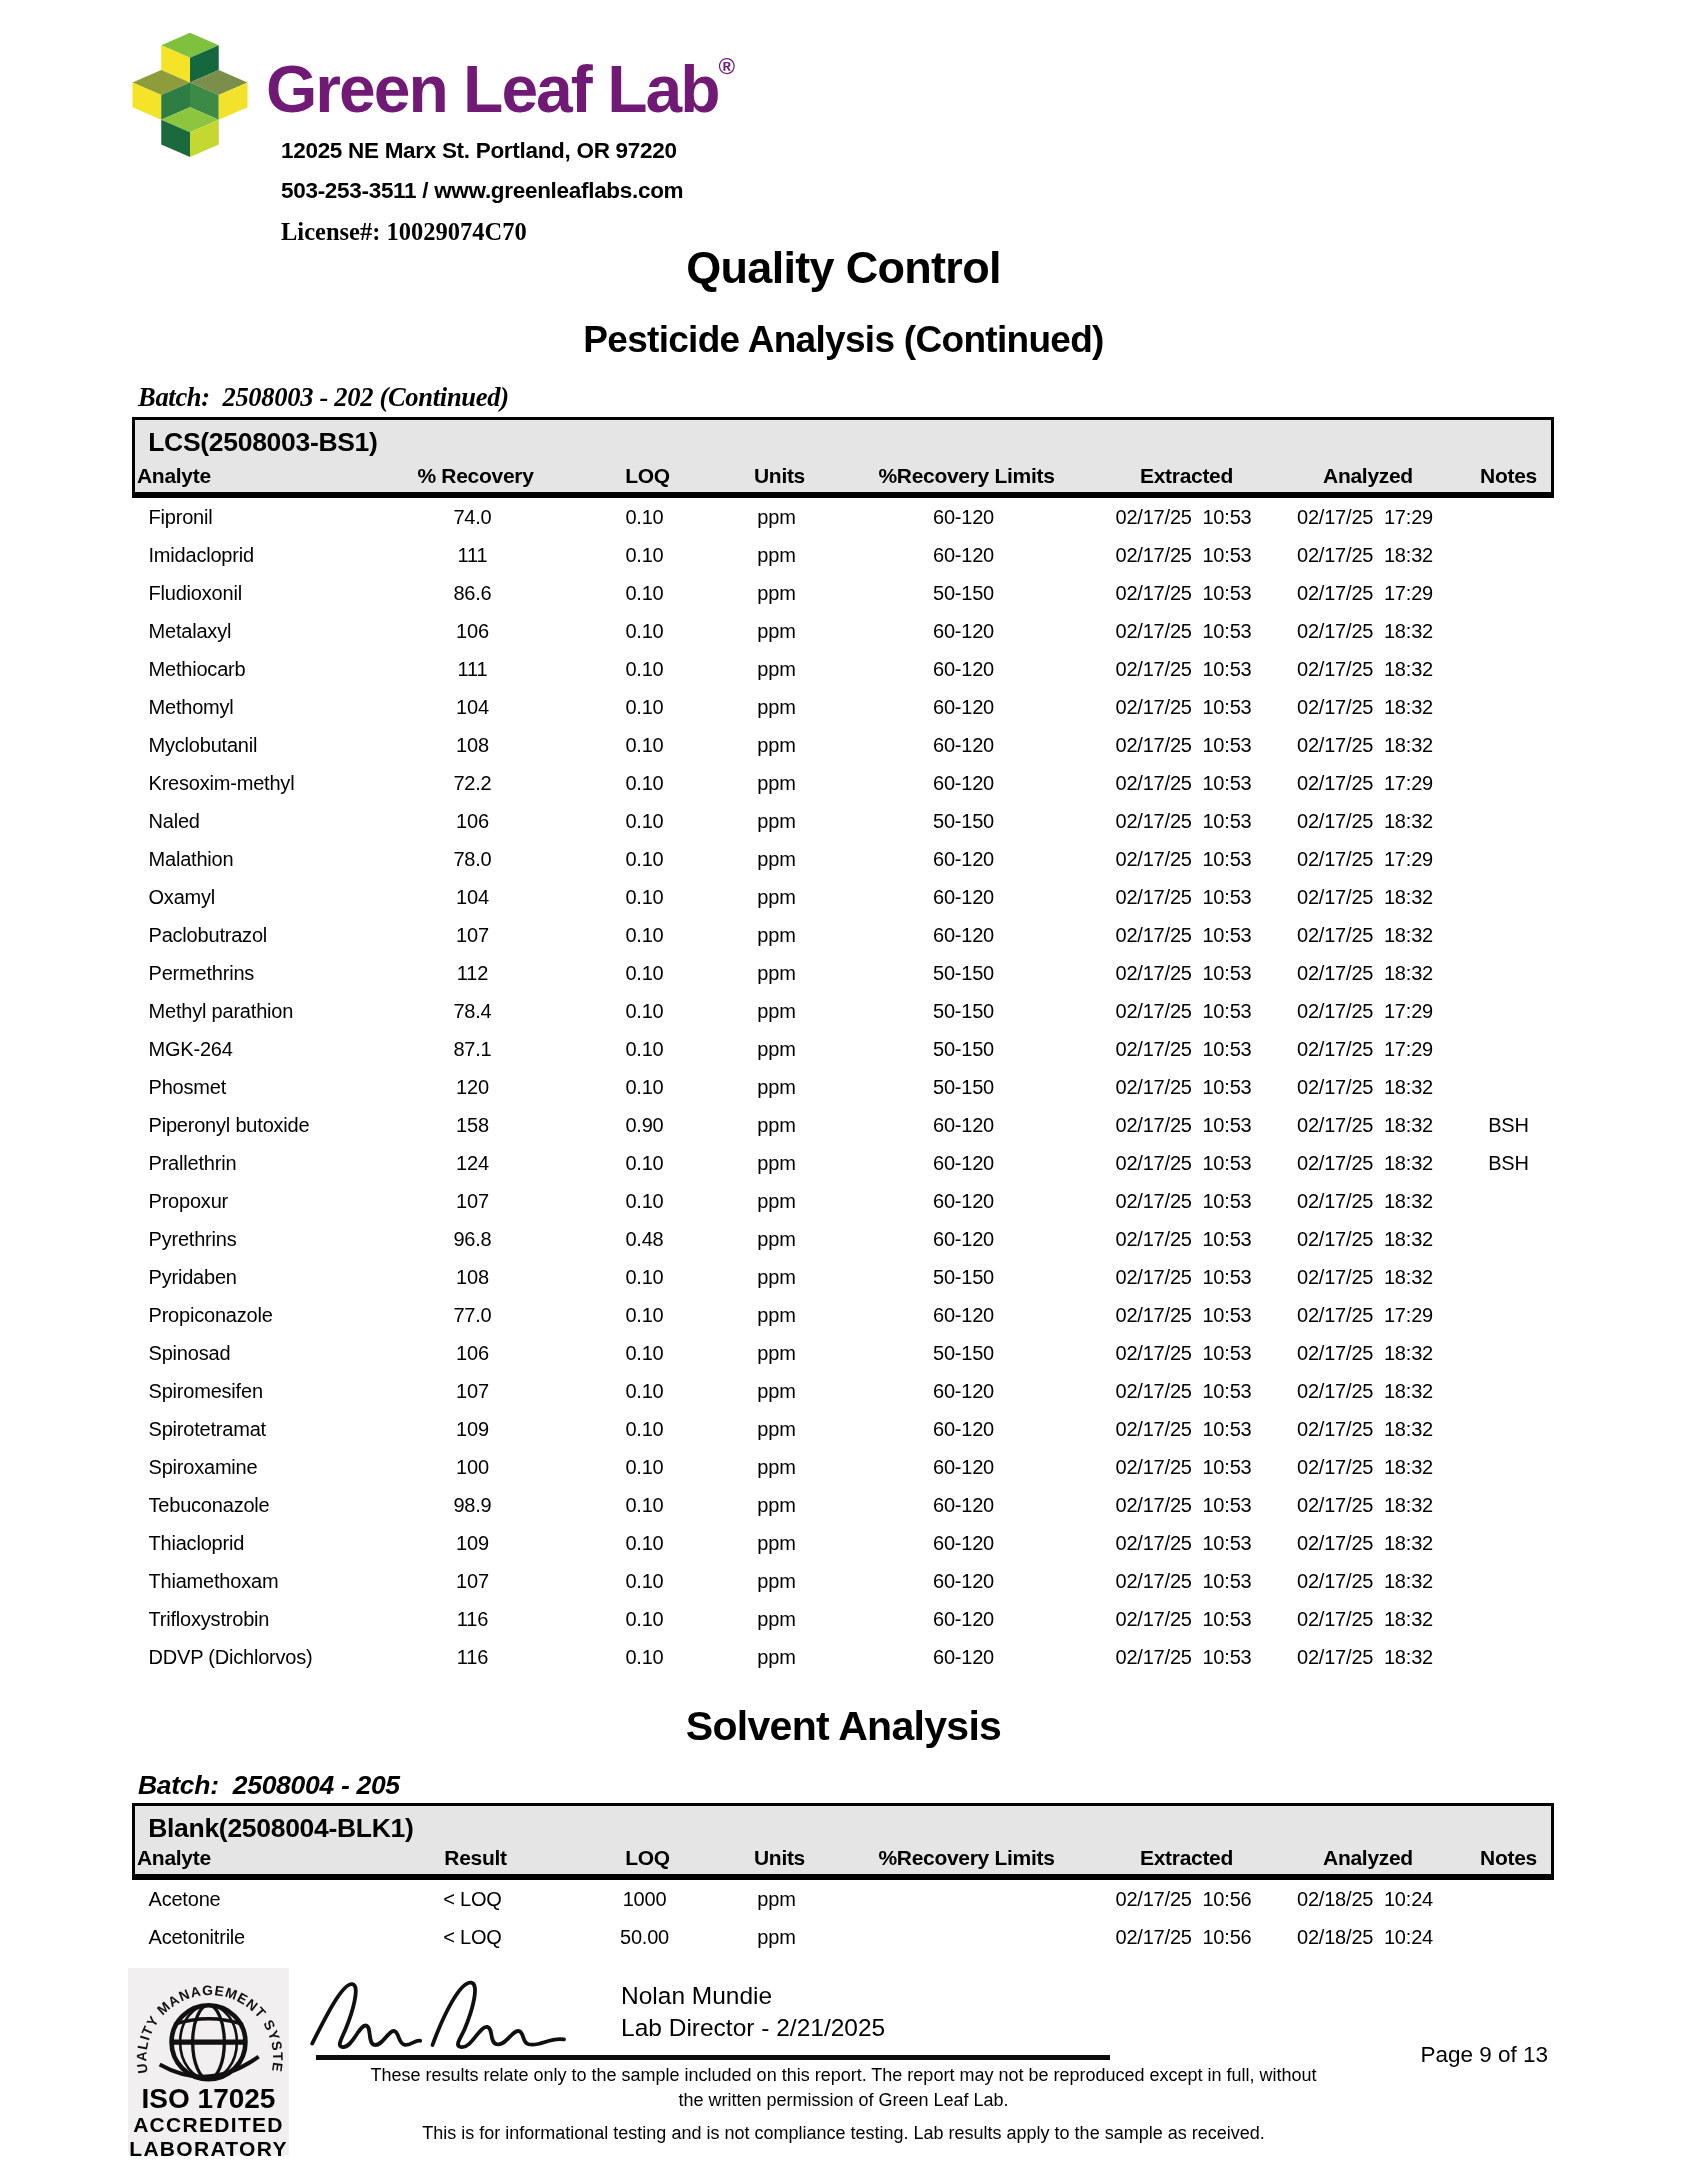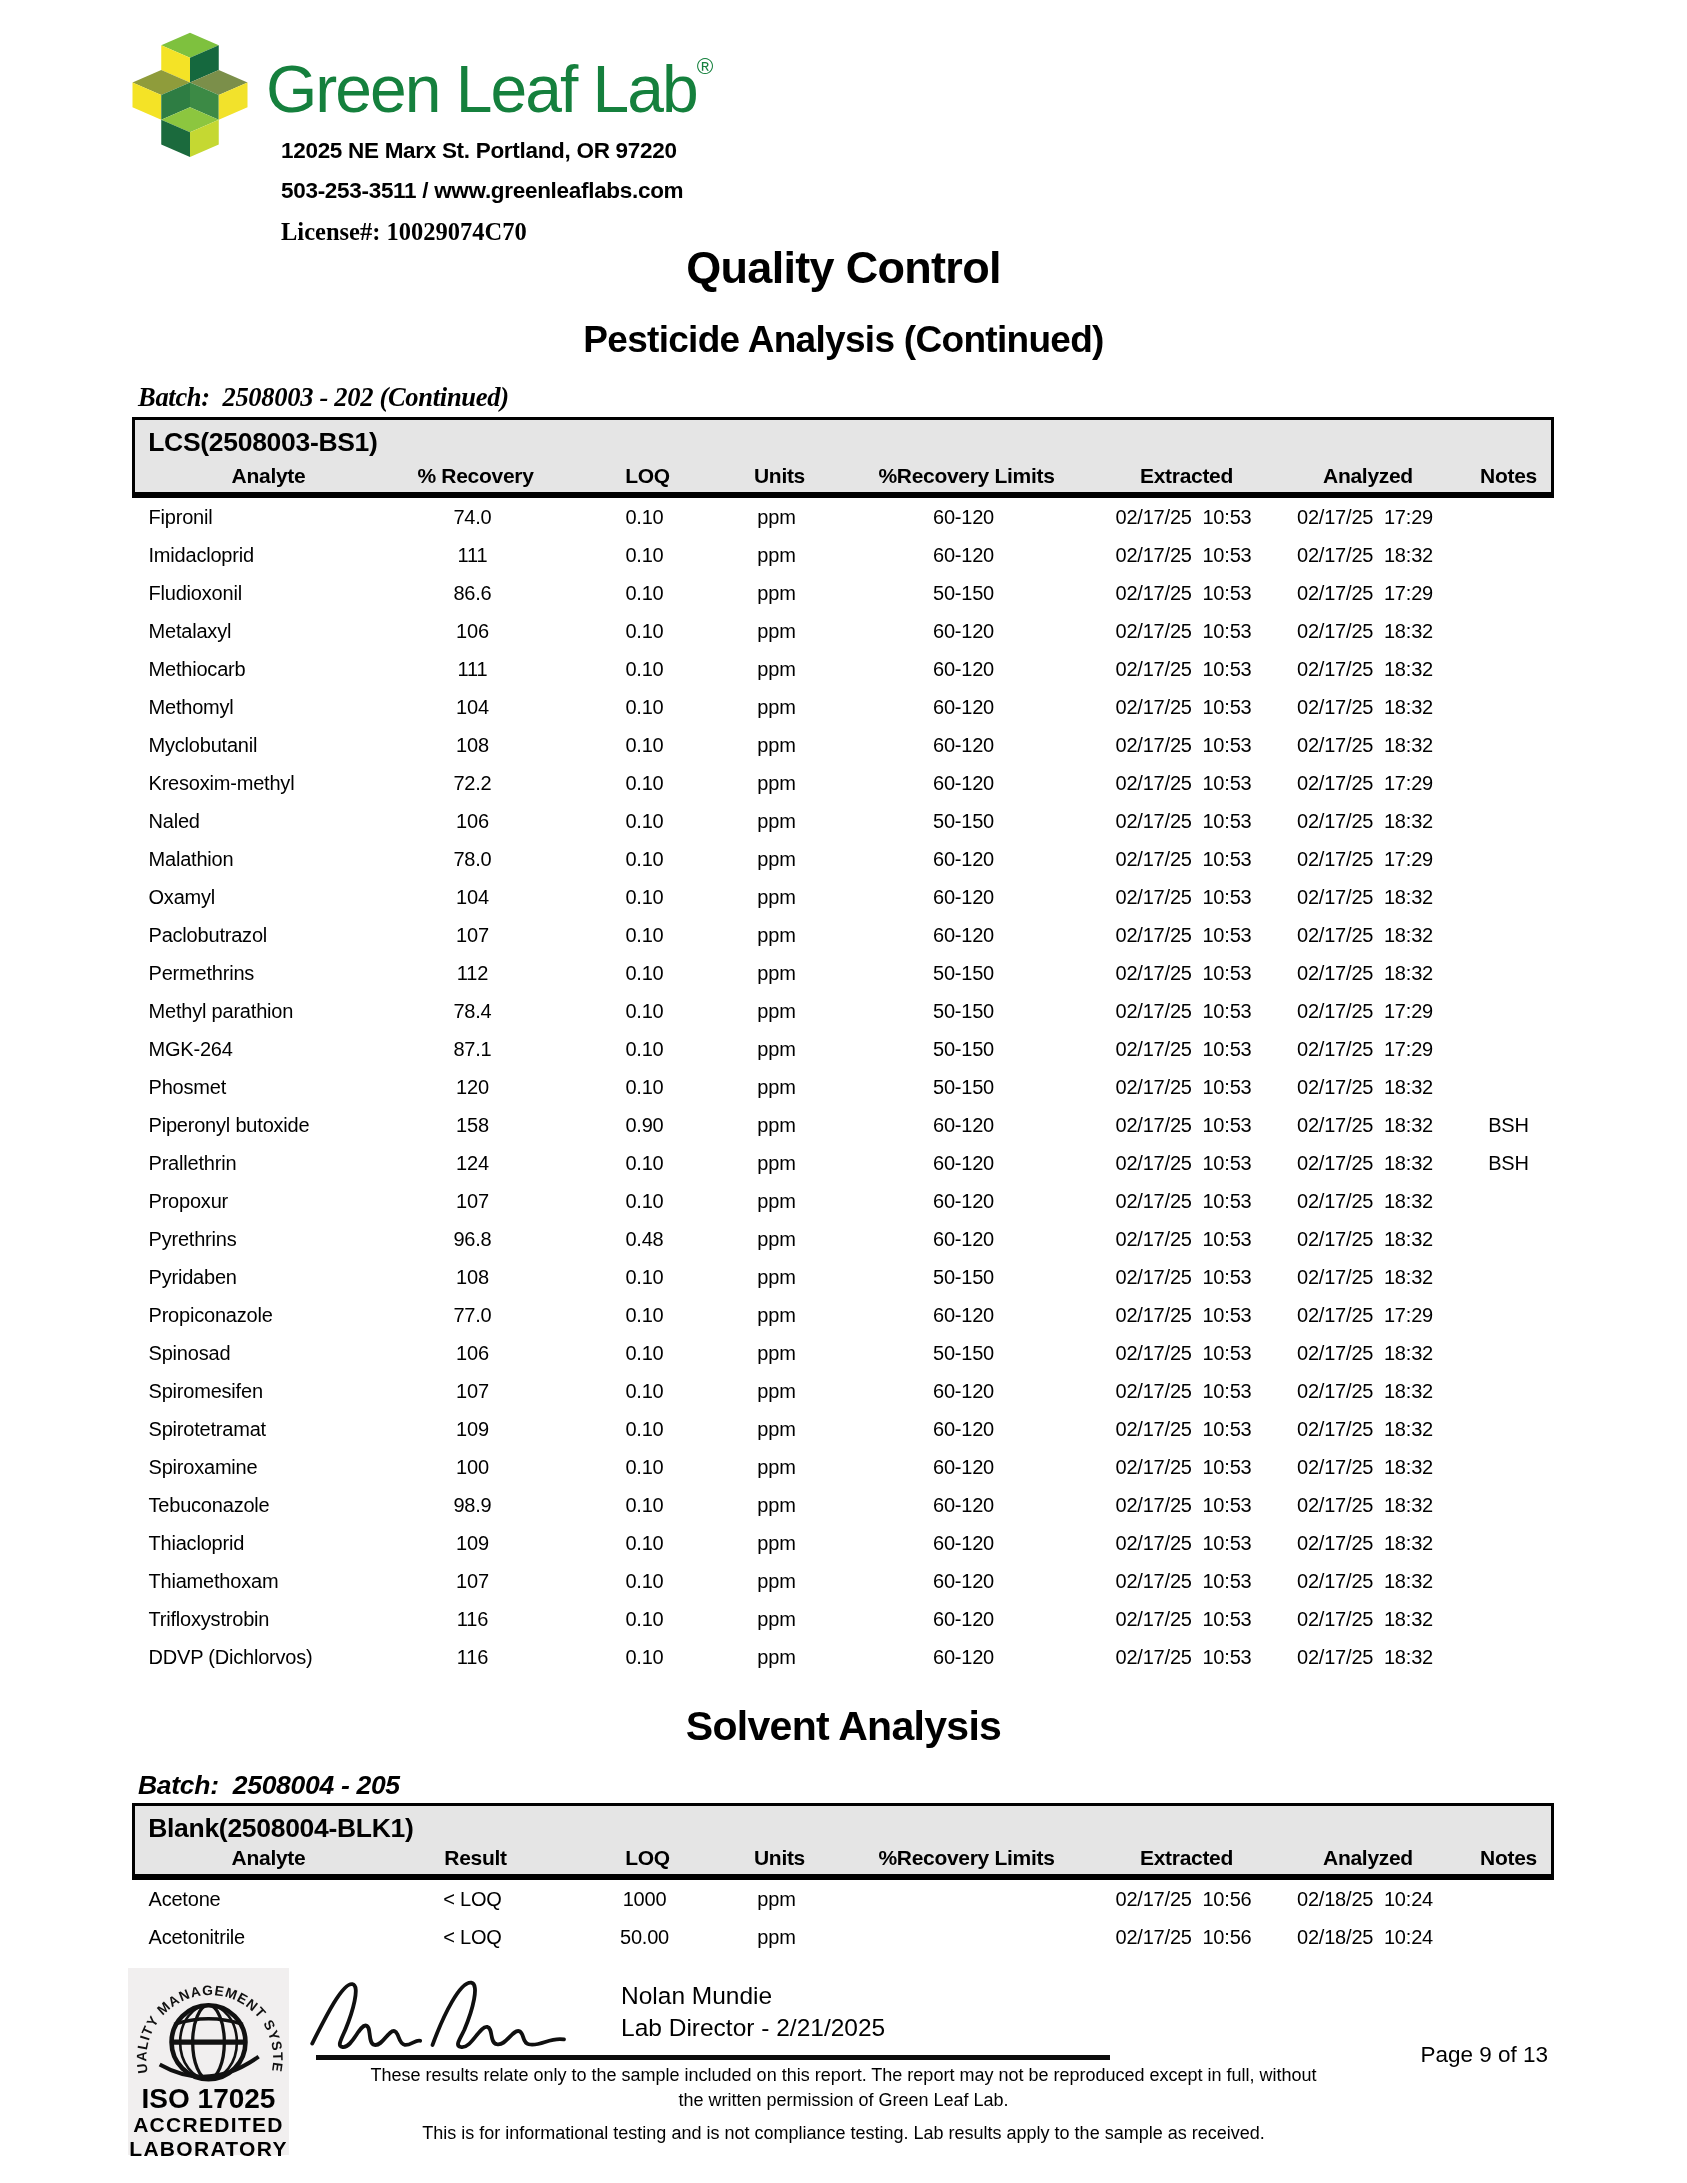--- a/index.html
+++ b/index.html
@@ -2,21 +2,21 @@
 <html style="font-size:10.6px"><head>
 <meta charset="utf-8">
 <title>Quality Control Testing Official Report</title>
 <style>
   html,body{margin:0;padding:0;background:#ffffff;}
   .page{position:relative;width:1687px;height:2183px;background:#ffffff;overflow:hidden;
         font-family:"Liberation Sans",sans-serif;color:#000;}
   .abs{position:absolute;}
 
   
-  .brand-name{left:266px;top:56px;font-size:66px;font-weight:400;letter-spacing:-2px;color:#15803d;line-height:1;}
+  .brand-name{left:266px;top:56px;font-size:66px;font-weight:700;letter-spacing:-2px;color:#701a75;line-height:1;}
   .brand-name sup{font-size:22.5px;vertical-align:38px;letter-spacing:0;}
   .addr{left:281px;font-size:22.5px;font-weight:700;letter-spacing:-0.3px;line-height:1.1;}
   .addr1{top:139px;} .addr2{top:179px;}
   .license{left:281px;top:218px;font-family:"Liberation Serif",serif;font-size:24.5px;font-weight:700;}
   .report-head{left:946px;top:56px;width:543px;text-align:center;font-size:37px;font-weight:700;
                letter-spacing:-0.7px;line-height:49px;}
 
   
   .title-main{left:0;top:242px;width:1687px;text-align:center;font-size:45px;font-weight:700;letter-spacing:-0.7px;}
   .title-sub{left:0;top:319px;width:1687px;text-align:center;font-size:37px;font-weight:700;letter-spacing:-0.7px;}
@@ -26,21 +26,21 @@
 
   
   .section-box{box-sizing:border-box;border:3.3px solid #000;border-bottom-width:6px;background:#e5e5e5;}
   .box-pest{left:132px;top:417px;width:1422px;height:81px;}
   .box-solv{left:132px;top:1803px;width:1422px;height:77px;}
   .box-title{margin:6.6px 0 0 13.2px;font-size:26.5px;font-weight:700;letter-spacing:-0.3px;}
   .cols{position:absolute;left:0;right:0;bottom:4px;display:grid;
         grid-template-columns:251px 179px 165px 99px 275px 165px 198px 83px;
         font-size:21px;font-weight:700;letter-spacing:-0.3px;}
   .cols > div{text-align:center;white-space:nowrap;}
-  .cols > .hc-analyte{text-align:center;padding-left:16px;}
+  .cols > .hc-analyte{text-align:left;padding-left:2px;}
 
   .rows-host{left:132px;width:1422px;}
   .rows-pest{top:498px;} .rows-solv{top:1880px;}
   .trow{display:grid;grid-template-columns:251px 179px 165px 99px 275px 165px 198px 89px;
         height:38px;align-items:center;font-size:20px;letter-spacing:-0.2px;}
   .rows-solv .trow{height:38px;}
   .trow > div{text-align:center;white-space:pre;overflow:visible;}
   .trow > .c-analyte{text-align:left;padding-left:16.5px;}
 
   

